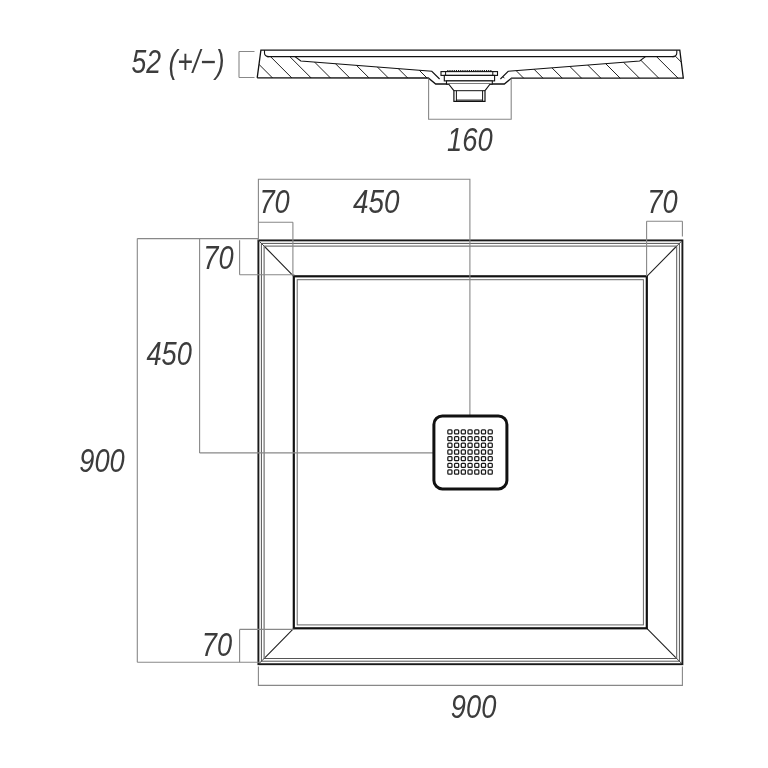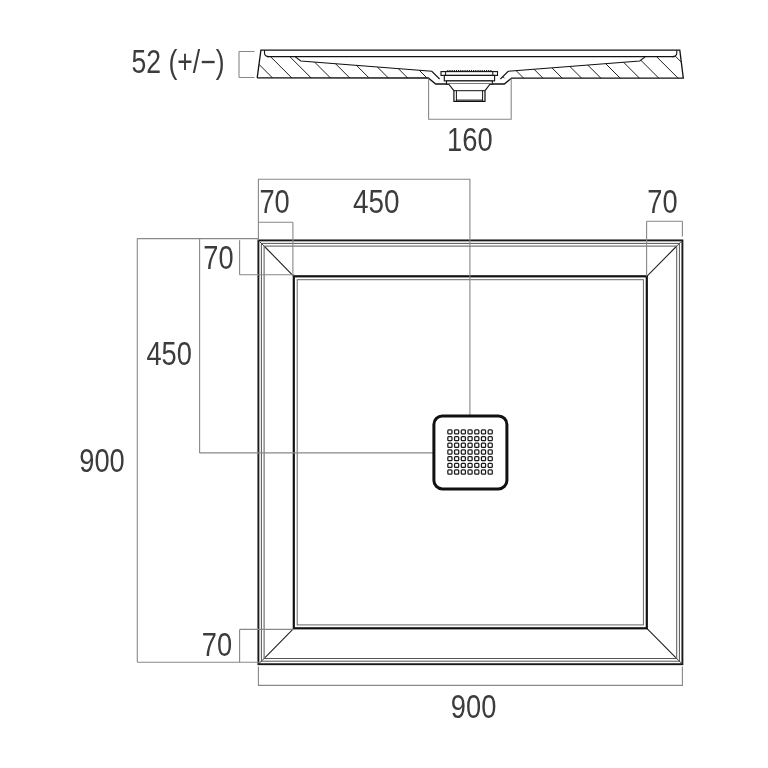--- a/index.html
+++ b/index.html
@@ -1,16 +1,16 @@
 <!DOCTYPE html>
 <html><head>
 <meta charset="utf-8">
 <style>
   html,body{margin:0;padding:0;background:#fff;}
-  .wrap{width:686px;height:768px;background:#fff;}
+  .wrap{width:686px;height:768px;background:#fff;font-style:italic;}
   text{font-family:"Liberation Sans",sans-serif;fill:#3c3c3c;}
 </style>
 </head>
 <body>
 <div class="wrap">
 <svg width="768" height="768" viewBox="0 0 768 768" xmlns="http://www.w3.org/2000/svg">
 <defs>
   <clipPath id="hatchL">
     <polygon points="257.2,77.9 260.9,50.2 264.5,50.2 264.5,54.5 267,56.6 295,56.6 300.8,61 431.8,71.3 438.5,77.8 428.3,78"></polygon>
   </clipPath>

